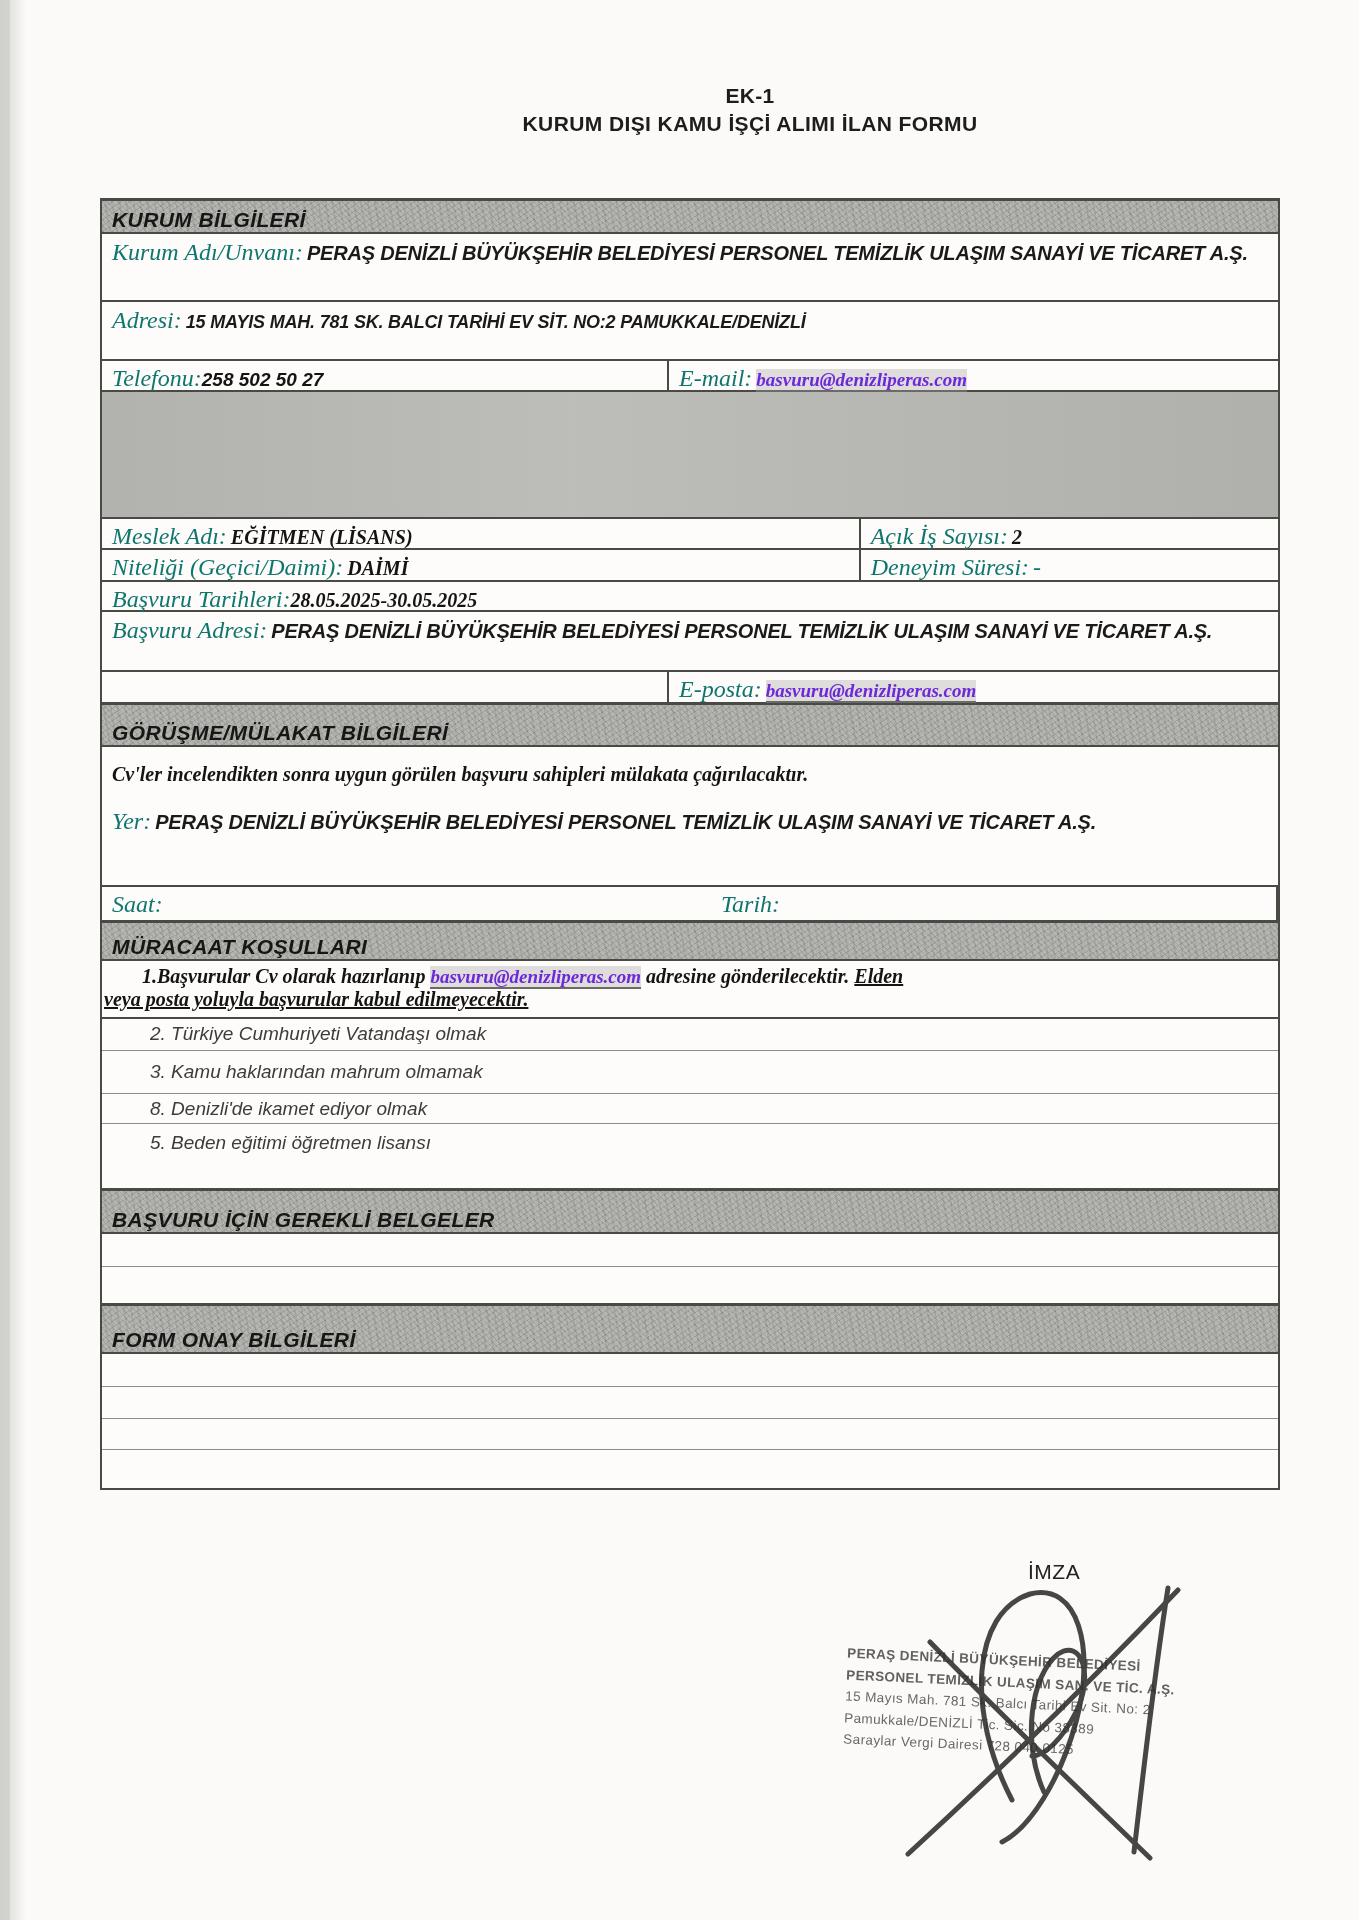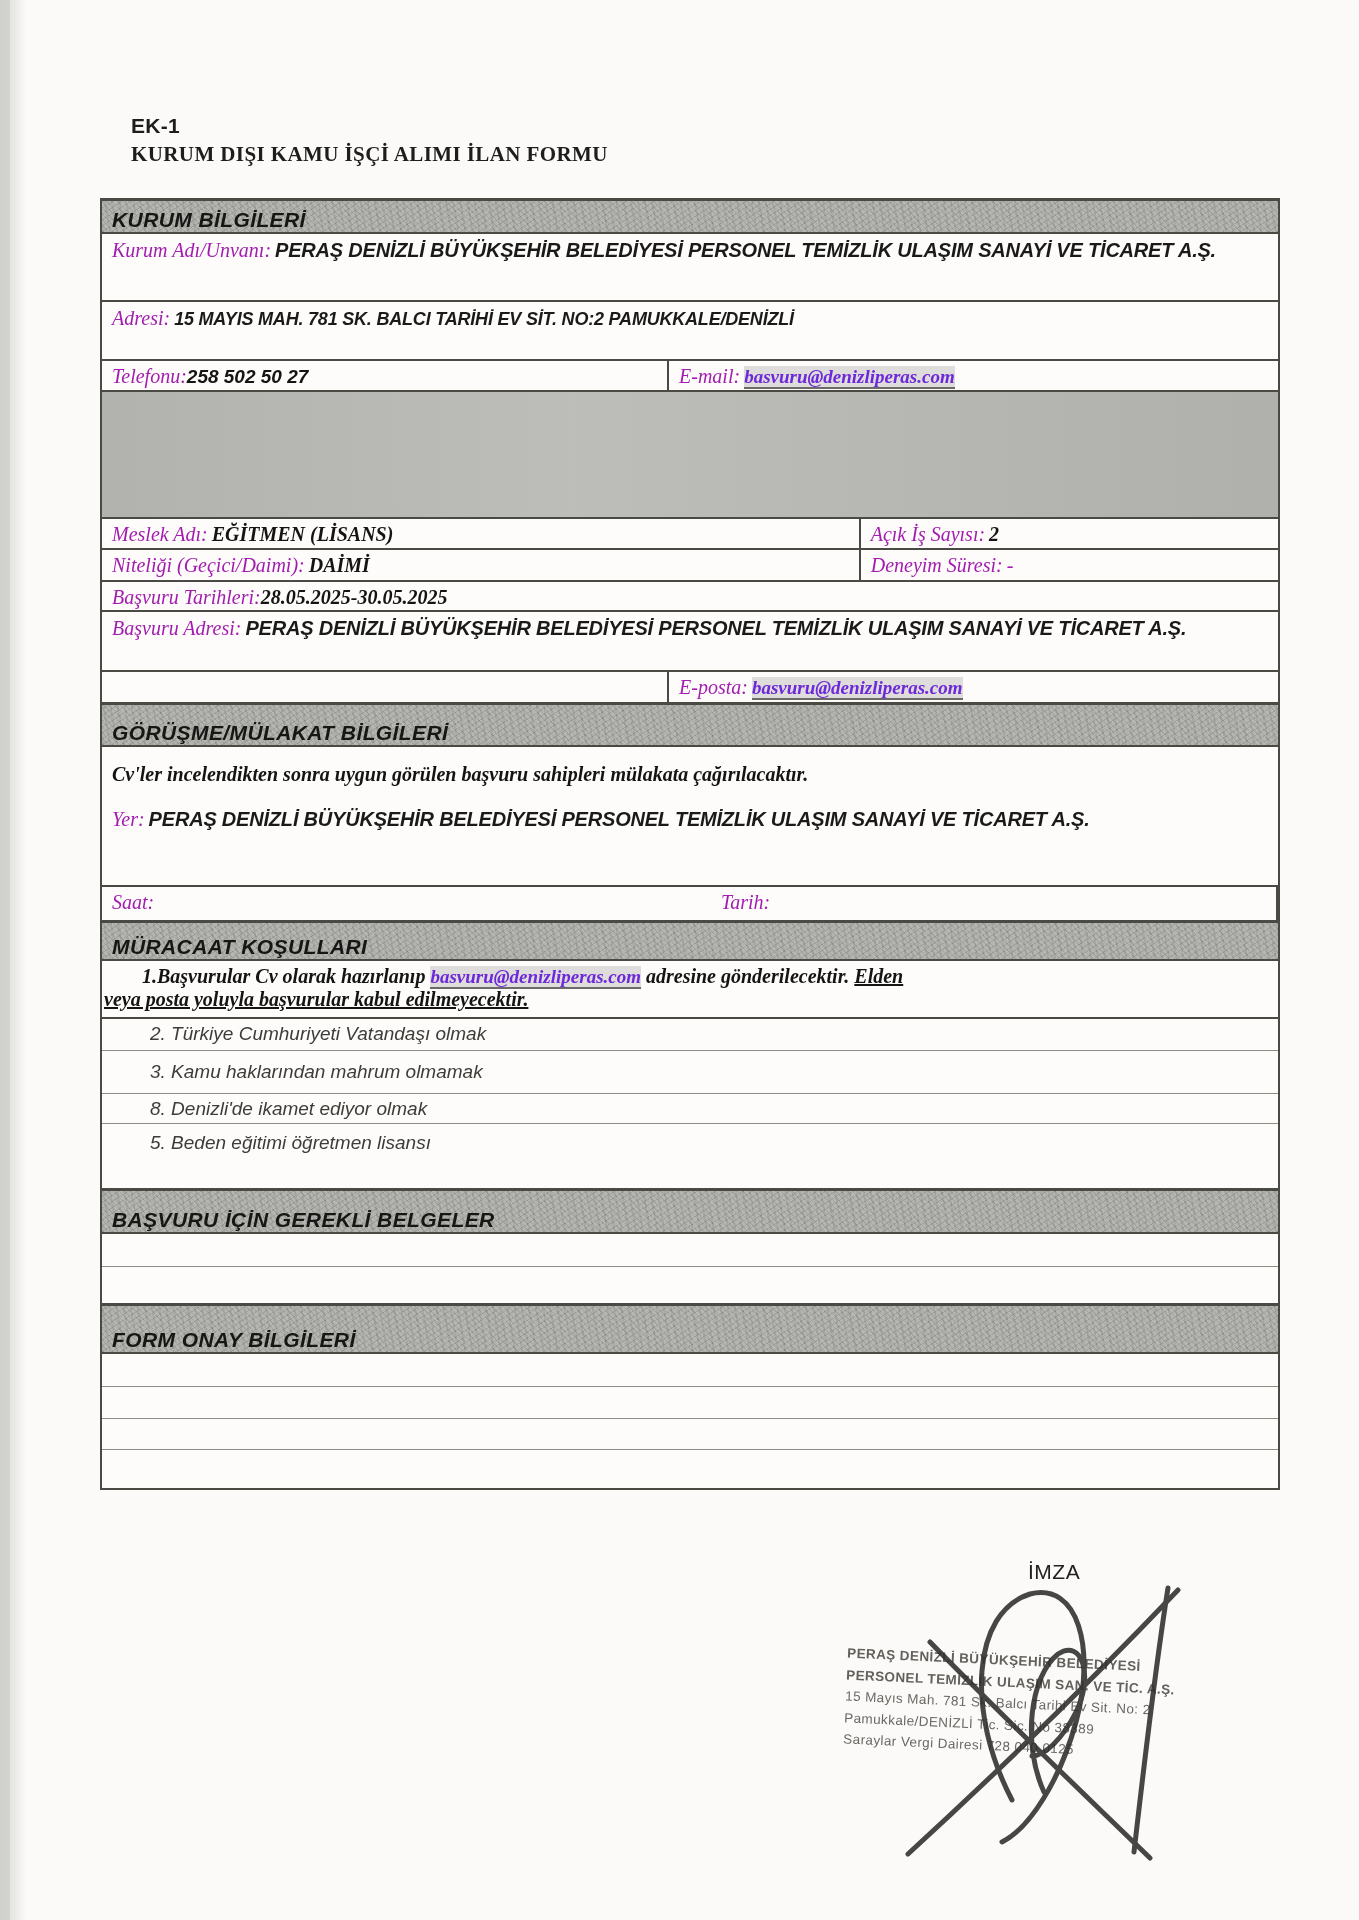--- a/index.html
+++ b/index.html
@@ -2,42 +2,42 @@
 <html><head>
 <meta charset="utf-8">
 <style>
   html,body{margin:0;padding:0;background:#e8e8e6;}
   .page{position:relative;width:1359px;height:1920px;background:#fbfaf8;overflow:hidden;
         font-family:"Liberation Serif",serif;color:#1d1d1b;}
   .scan-left{position:absolute;left:0;top:0;width:26px;height:1920px;
         background:linear-gradient(to right,#d3d3cf 0%,#e3e3df 55%,rgba(251,250,248,0) 100%);
         opacity:.8;}
   .scan-left2{position:absolute;left:0;top:0;width:10px;height:1920px;background:#c7c7c3;opacity:.55;}
-  .title-wrap{position:absolute;left:131px;top:84px;width:1220px;margin-top:30px;}
+  .title-wrap{position:absolute;left:140px;top:84px;width:1220px;text-align:center;}
   .t1{font-family:"Liberation Sans",sans-serif;font-weight:bold;font-size:21px;letter-spacing:.3px;}
-  .t2{font-family:Liberation Serif, serif;font-weight:bold;font-size:21px;letter-spacing:.4px;margin-top:4px;}
+  .t2{font-family:Liberation Sans, sans-serif;font-weight:bold;font-size:21px;letter-spacing:.4px;margin-top:4px;}
 
   .form{position:absolute;left:100px;top:198px;width:1180px;
         border-left:2px solid #4a4a45;border-right:2px solid #4a4a45;border-top:2px solid #4a4a45;
         box-sizing:border-box;}
   .row{position:relative;box-sizing:border-box;width:100%;display:flex;align-items:flex-end;
        border-bottom:2px solid #4a4a45;background:#fdfcfa;font-style:italic;}
   .row.thin{border-bottom:1px solid #8d8d85;}
   .bar{background:#b5b5b1;
        background-image:repeating-linear-gradient(47deg,rgba(20,20,18,.10) 0 1px,transparent 1px 4px),
                         repeating-linear-gradient(-33deg,rgba(30,30,28,.12) 0 1px,transparent 1px 5px),
                         repeating-linear-gradient(80deg,rgba(0,0,0,.07) 0 2px,transparent 2px 7px);
        border-top:1px solid #4a4a45;}
   .bar .bt{font-family:"Liberation Sans",sans-serif;font-weight:bold;font-size:21px;color:#161614;
        letter-spacing:.4px;padding:7px 0 0 10px;}
   .gray-block{background:#b9b9b6;
        background-image:linear-gradient(to right,rgba(0,0,0,.04),rgba(255,255,255,.05) 40%,rgba(0,0,0,.05));}
   .cell{box-sizing:border-box;height:100%;padding:4px 8px 0 10px;}
   .cl{border-right:2px solid #4a4a45;}
-  .lbl{font-family:"Liberation Serif",serif;font-size:20px;color:#a21caf;}
+  .lbl{font-family:"Liberation Serif",serif;font-size:24px;color:#0f766e;}
   .vser{font-family:"Liberation Serif",serif;font-weight:bold;font-size:20px;color:#141412;}
   .vsan{font-family:"Liberation Sans",sans-serif;font-weight:bold;font-size:20px;letter-spacing:-.2px;color:#1a1a18;}
   .mail{font-family:"Liberation Serif",serif;font-weight:bold;font-size:19px;color:#6d28d9;
         background:rgba(170,170,168,.38);border-bottom:2px solid #6a6a68;text-decoration:none;}
   .item{font-family:"Liberation Sans",sans-serif;font-size:19px;color:#3c3c38;}
   .bserif{font-family:"Liberation Serif",serif;font-weight:bold;font-size:20px;color:#141412;}
   .uline{text-decoration:underline;}
   .pad-t{padding-top:5px;}
   .imza{position:absolute;left:1028px;top:1560px;font-family:"Liberation Sans",sans-serif;
         font-size:21px;color:#222;letter-spacing:.5px;}

